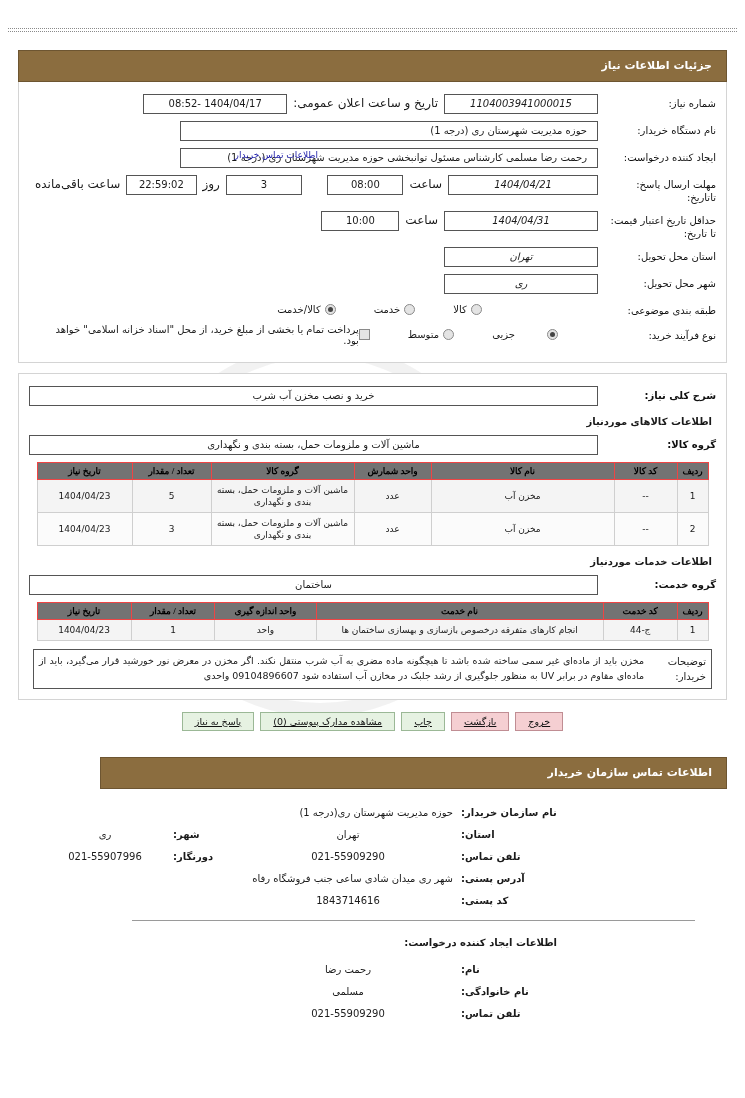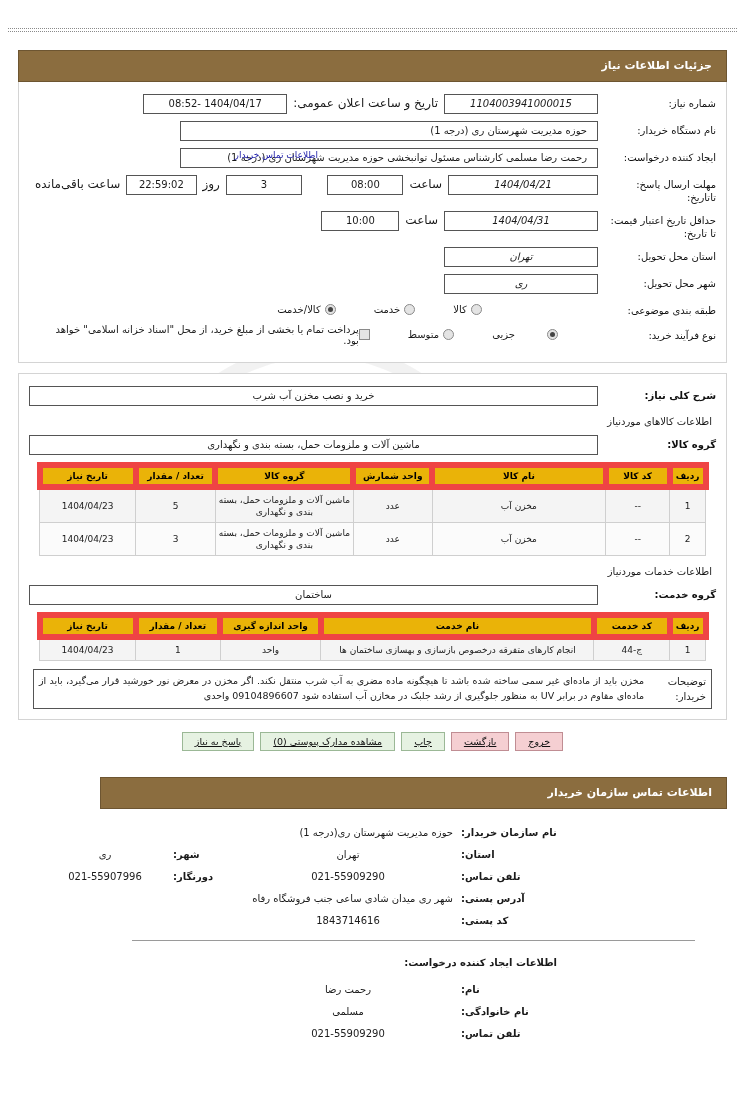--- a/index.html
+++ b/index.html
@@ -143,42 +143,43 @@
   }
   .rlab { font-size: 10px; margin-left: 12px; }
   .chk {
     width: 9px; height: 9px;
     border: 1px solid #8a8a8a;
     background: #e4e4e4;
     display: inline-block;
   }
 
   .sec-title {
-    font-weight: normal;
+    font-weight: bold;
     font-size: 10px;
     margin: 10px 4px 8px 0;
     text-align: right;
   }
 
   table.grid {
     border-collapse: collapse;
     width: 672px;
     margin: 2px auto 4px auto;
     font-size: 9px;
     background: #fff;
     border: 1px solid #bdbdbd;
   }
   table.grid th {
-    background: #eab308;
-    border: 6px solid #ef4444;
+    background: #737373;
+    border: 1px solid #ef4444;
     padding: 3px 2px;
     font-weight: bold;
     font-size: 9px;
     color: #000;
     text-align: center;
+    font-family: Liberation Serif, serif;
   }
   table.grid td {
     border: 1px solid #cfcfcf;
     padding: 4px 3px;
     text-align: center;
     vertical-align: middle;
     background: #fbfbfb;
     line-height: 1.35;
   }
   table.grid tr:nth-child(odd) td { background: #f4f4f4; }

